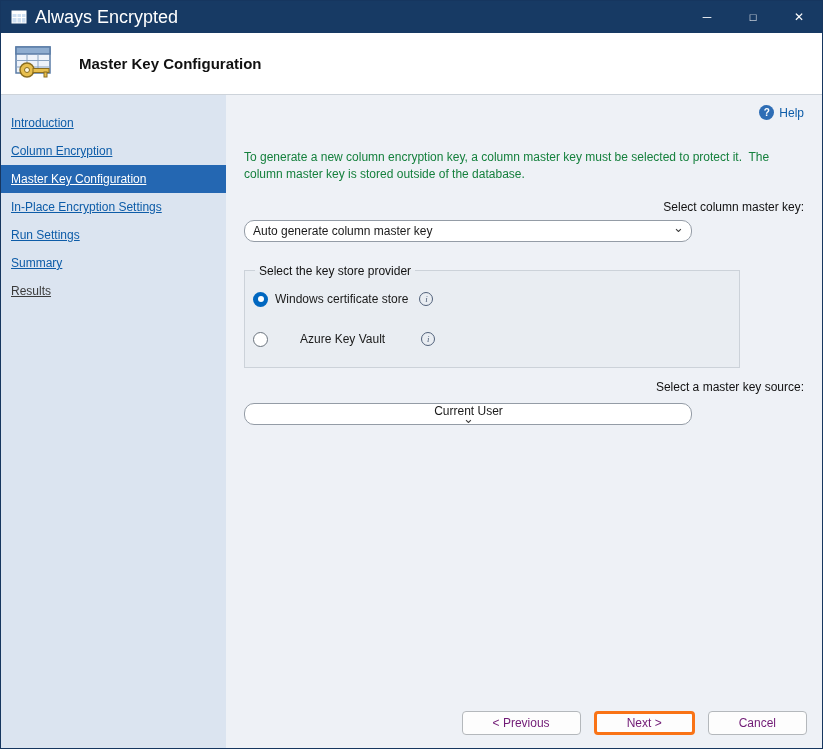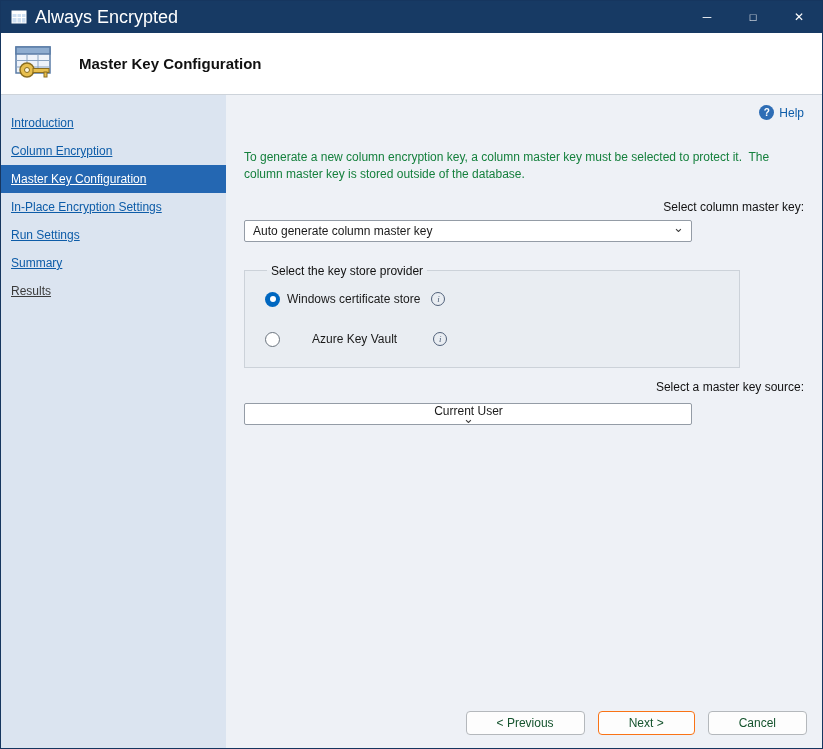--- a/index.html
+++ b/index.html
@@ -93,33 +93,33 @@
     color: #15803d;
   }
 
   .field-label { display: block; margin-top: 17px; color: #111; text-align: right; }
 
   .dropdown {
     margin-top: 6px;
     width: 448px; height: 22px;
     background: #ffffff;
     border: 1px solid #949ca6;
-    border-radius: 2px;
+    border-radius: 10px;
     display: flex; align-items: center; justify-content: space-between;
     padding: 0 7px 0 8px;
     cursor: default;
   }
   .dropdown .chev { color: #3c3c3c; font-size: 13px; line-height: 10px; margin-top: -6px; }
 
   fieldset.provider-group {
     margin-top: 22px;
     width: 496px;
     border: 1px solid #ccd2d9;
     background: #e9edf2;
-    padding: 4px 12px 20px 20px;
+    padding: 4px 12px 20px 8px;
   }
   fieldset.provider-group legend { padding: 0 4px; margin-left: 2px; color: #111; }
 
   .radio-row {
     display: flex; align-items: center; gap: 7px;
     margin-top: 10px; cursor: pointer;
   }
   .radio-row + .radio-row { margin-top: 25px; gap: 32px; }
   .radio {
     width: 15px; height: 15px; border-radius: 50%;
@@ -150,24 +150,24 @@
   }
   .btn {
     height: 24px;
     min-width: 72px;
     padding: 0 30px;
     background: #fdfdfd;
     border: 1px solid #b4b8bc;
     border-radius: 4px;
     font-family: "Liberation Sans", sans-serif;
     font-size: 12px;
-    color: #14532d;
+    color: #701a75;
     cursor: pointer;
   }
-  .btn.default { border: 1px solid #f97316; min-width: 84px; }
+  .btn.default { border: 3px solid #f97316; min-width: 84px; }
   .btn.cancel { min-width: 86px; }
 </style>
 </head>
 <body>
 
 <div class="window">
 
   <div class="titlebar">
     <span class="app-icon">
       <svg width="16" height="16" viewBox="0 0 16 16">

